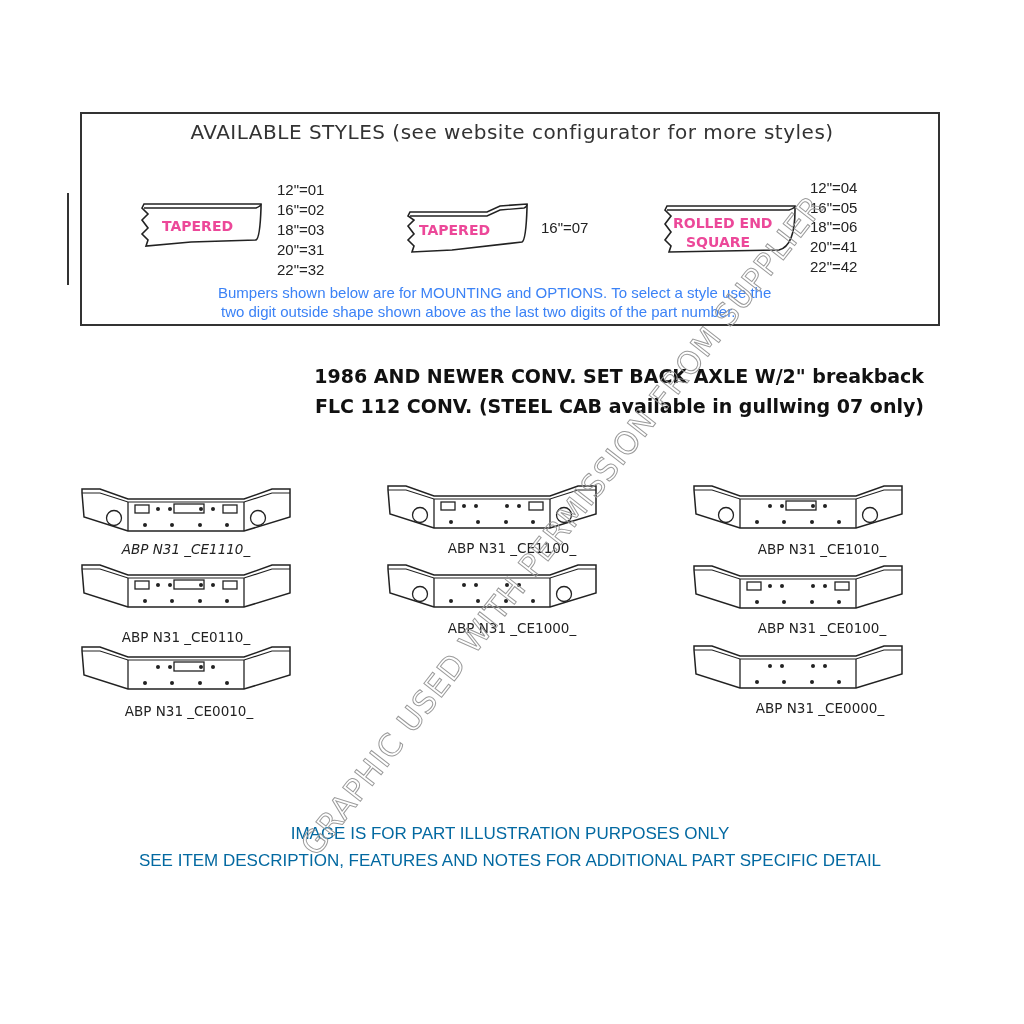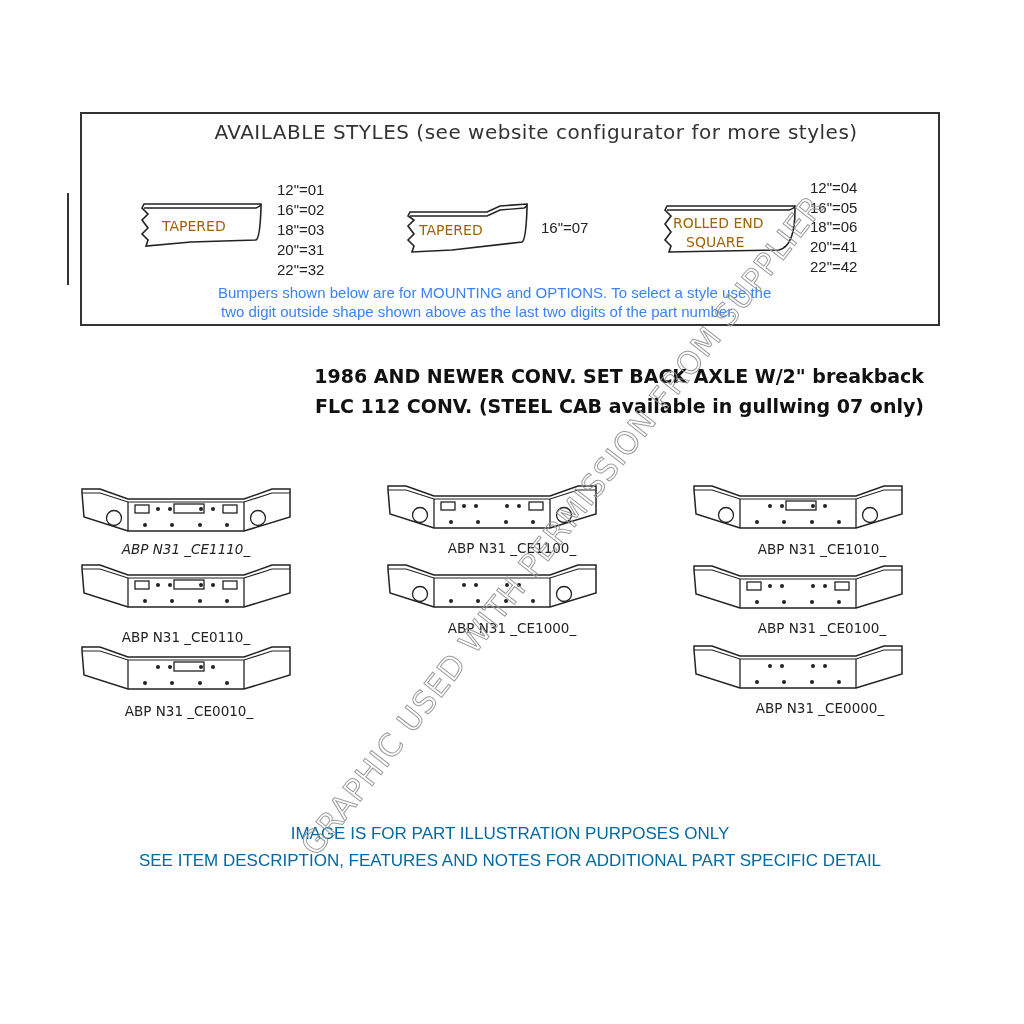--- a/index.html
+++ b/index.html
@@ -1,22 +1,22 @@
 <!DOCTYPE html>
 <html><head>
 <meta charset="utf-8">
 <style>
   html, body { margin: 0; padding: 0; background: #ffffff; }
   body { width: 1024px; height: 1024px; position: relative; overflow: hidden; font-family: "DejaVu Sans", sans-serif; color: #222; }
   .abs { position: absolute; }
   .styles-box { position: absolute; left: 80px; top: 112px; width: 860px; height: 214px; border: 2px solid #333; box-sizing: border-box; }
-  .styles-title { position: absolute; left: 0; top: 6px; width: 860px; text-align: center; font-size: 20px; color: #333; letter-spacing: 0.5px; padding-left: 24px; }
+  .styles-title { position: absolute; left: 0; top: 6px; width: 860px; text-align: center; font-size: 20px; color: #333; letter-spacing: 0.5px; }
   .sizes { position: absolute; font-family: "Liberation Sans", sans-serif; font-size: 15px; line-height: 20px; color: #222; }
   .sizes div { white-space: nowrap; }
-  .shape-label { position: absolute; font-family: "DejaVu Sans", sans-serif; font-size: 14px; color: #a16207; white-space: nowrap; }
+  .shape-label { position: absolute; font-family: "DejaVu Sans", sans-serif; font-size: 14px; color: #ec4899; white-space: nowrap; font-weight: bold; }
   .note { position: absolute; font-family: "Liberation Sans", sans-serif; font-size: 15px; color: #3b82f6; white-space: nowrap; text-align: center; }
   .heading { position: absolute; left: 100px; width: 824px; text-align: right; font-family: "DejaVu Sans", sans-serif; font-weight: bold; font-size: 19px; color: #111; white-space: nowrap; }
   .bumper { position: absolute; width: 212px; height: 60px; }
   .bumper-label { position: absolute; width: 212px; text-align: center; font-family: "DejaVu Sans", sans-serif; font-size: 13.5px; color: #222; white-space: nowrap; }
   .footer { position: absolute; left: 60px; width: 900px; text-align: center; font-family: "Liberation Sans", sans-serif; font-size: 17px; color: #0369a1; white-space: nowrap; }
   .watermark { position: absolute; left: 150px; top: 510px; width: 820px; transform: rotate(-52deg); transform-origin: center; font-family: "DejaVu Sans", sans-serif; font-size: 31px; color: transparent; -webkit-text-stroke: 1px #9a9a9a; letter-spacing: 1px; white-space: nowrap; pointer-events: none; }
   .edge-line { position: absolute; background: #333; }
 </style>
 </head>
 <body>

